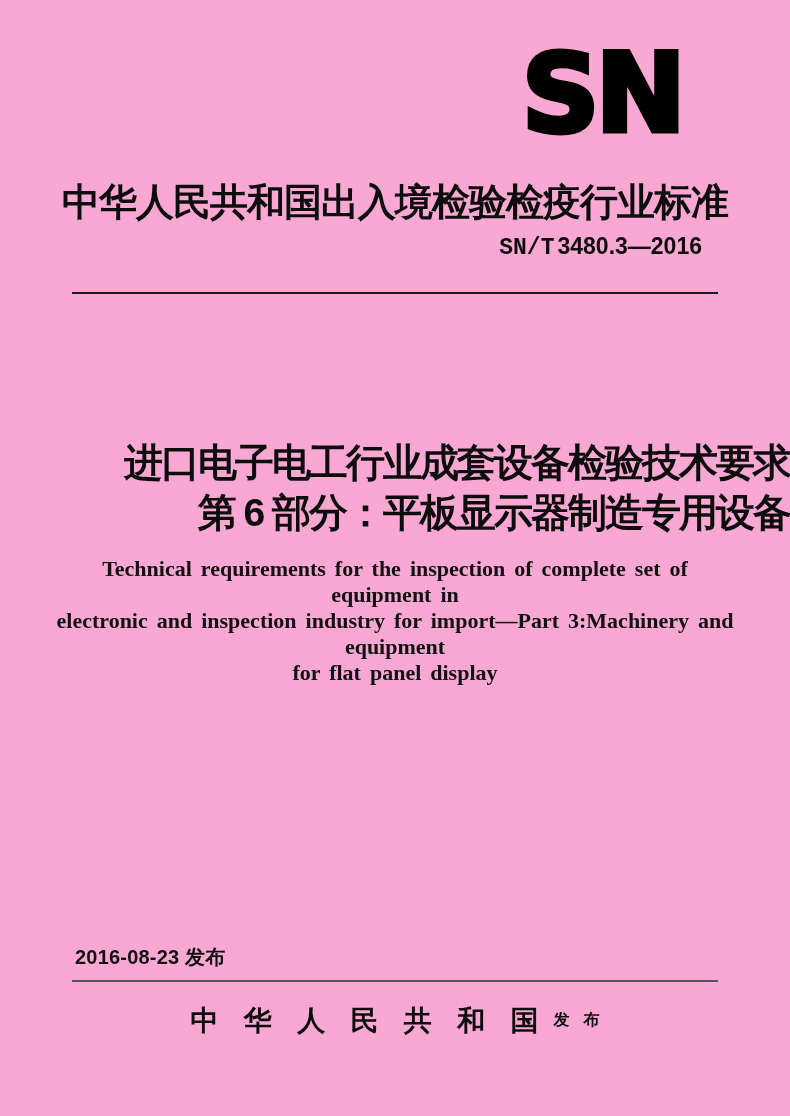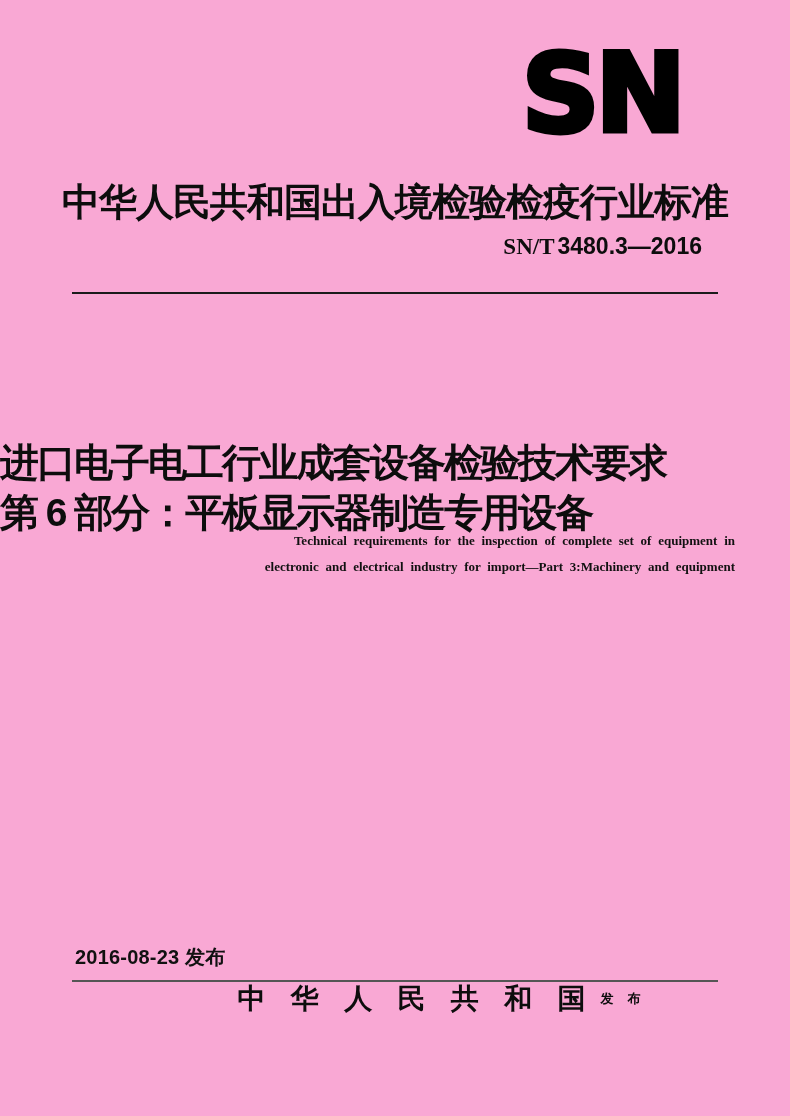--- a/index.html
+++ b/index.html
@@ -44,56 +44,56 @@
   .std-number {
     position: absolute;
     top: 233px;
     right: 88px;
     font-size: 23px;
     font-weight: bold;
     white-space: nowrap;
     color: #0d0d0d;
   }
   .std-number .prefix {
-    font-family: Liberation Serif, serif;
+    font-family: Liberation Mono, monospace;
   }
   .std-number .code {
     font-family: "Liberation Sans", "DejaVu Sans", sans-serif;
     margin-left: 3px;
   }
   .rule-top {
     position: absolute;
     top: 292px;
     left: 72px;
     width: 646px;
     height: 2px;
     background: #1b1b1b;
   }
   .cn-title {
     position: absolute;
     top: 438px;
     left: 0;
     width: 100%;
-    text-align: left;
+    text-align: right;
     font-weight: bold;
     font-size: 39px;
     letter-spacing: -2px;
     line-height: 50px;
     color: #0d0d0d;
   }
   .cn-title .line { white-space: nowrap; }
   .en-title {
     position: absolute;
-    top: 528px;
+    top: 556px;
     left: 55px;
     right: 55px;
-    text-align: right;
+    text-align: center;
     font-family: "Liberation Serif", "DejaVu Serif", serif;
     font-weight: bold;
-    font-size: 13px;
+    font-size: 22px;
     line-height: 26px;
     word-spacing: 3.5px;
     color: #111111;
   }
   .dates-row {
     position: absolute;
     top: 944px;
     left: 75px;
     right: 72px;
     display: flex;
@@ -106,48 +106,47 @@
   .rule-bottom {
     position: absolute;
     top: 980px;
     left: 72px;
     width: 646px;
     height: 2px;
     background: #555555;
   }
   .publisher {
     position: absolute;
-    top: 985px;
+    top: 1007px;
     left: 50%;
     transform: translateX(-50%);
     display: flex;
     align-items: center;
     column-gap: 15px;
-    margin-left: 44px;
   }
   .pub-lines {
     width: 348px;
     font-family: "Liberation Serif", "DejaVu Serif", serif;
     font-weight: bold;
     font-size: 28px;
     line-height: 27px;
     color: #0d0d0d;
   }
   .pub-line1 {
     text-align: justify;
     text-align-last: justify;
   }
   .pub-line2 {
     letter-spacing: 1px;
     white-space: nowrap;
   }
   .pub-action {
     font-family: Liberation Serif, serif;
     font-weight: bold;
-    font-size: 13px;
+    font-size: 16px;
     letter-spacing: 14px;
     margin-right: -14px;
     white-space: nowrap;
     color: #0d0d0d;
   }
 </style>
 </head>
 <body>
 
 <div class="page">
@@ -162,21 +161,22 @@
 
   <div class="rule-top"></div>
 
   <div class="cn-title">
     <div class="line">进口电子电工行业成套设备检验技术要求</div>
     <div class="line">第 6 部分：平板显示器制造专用设备</div>
   </div>
 
   <div class="en-title">
     <div>Technical requirements for the inspection of complete set of equipment in</div>
-    <div>electronic and electrical industry for import—Part 3:Machinery and equipment</div>
+    <div>electronic and inspection industry for import—Part 3:Machinery and equipment</div>
+    <div>for flat panel display</div>
   </div>
 
   <div class="dates-row">
     <span>2016-08-23 发布</span>
   </div>
 
   <div class="rule-bottom"></div>
 
   <div class="publisher">
     <div class="pub-lines">

